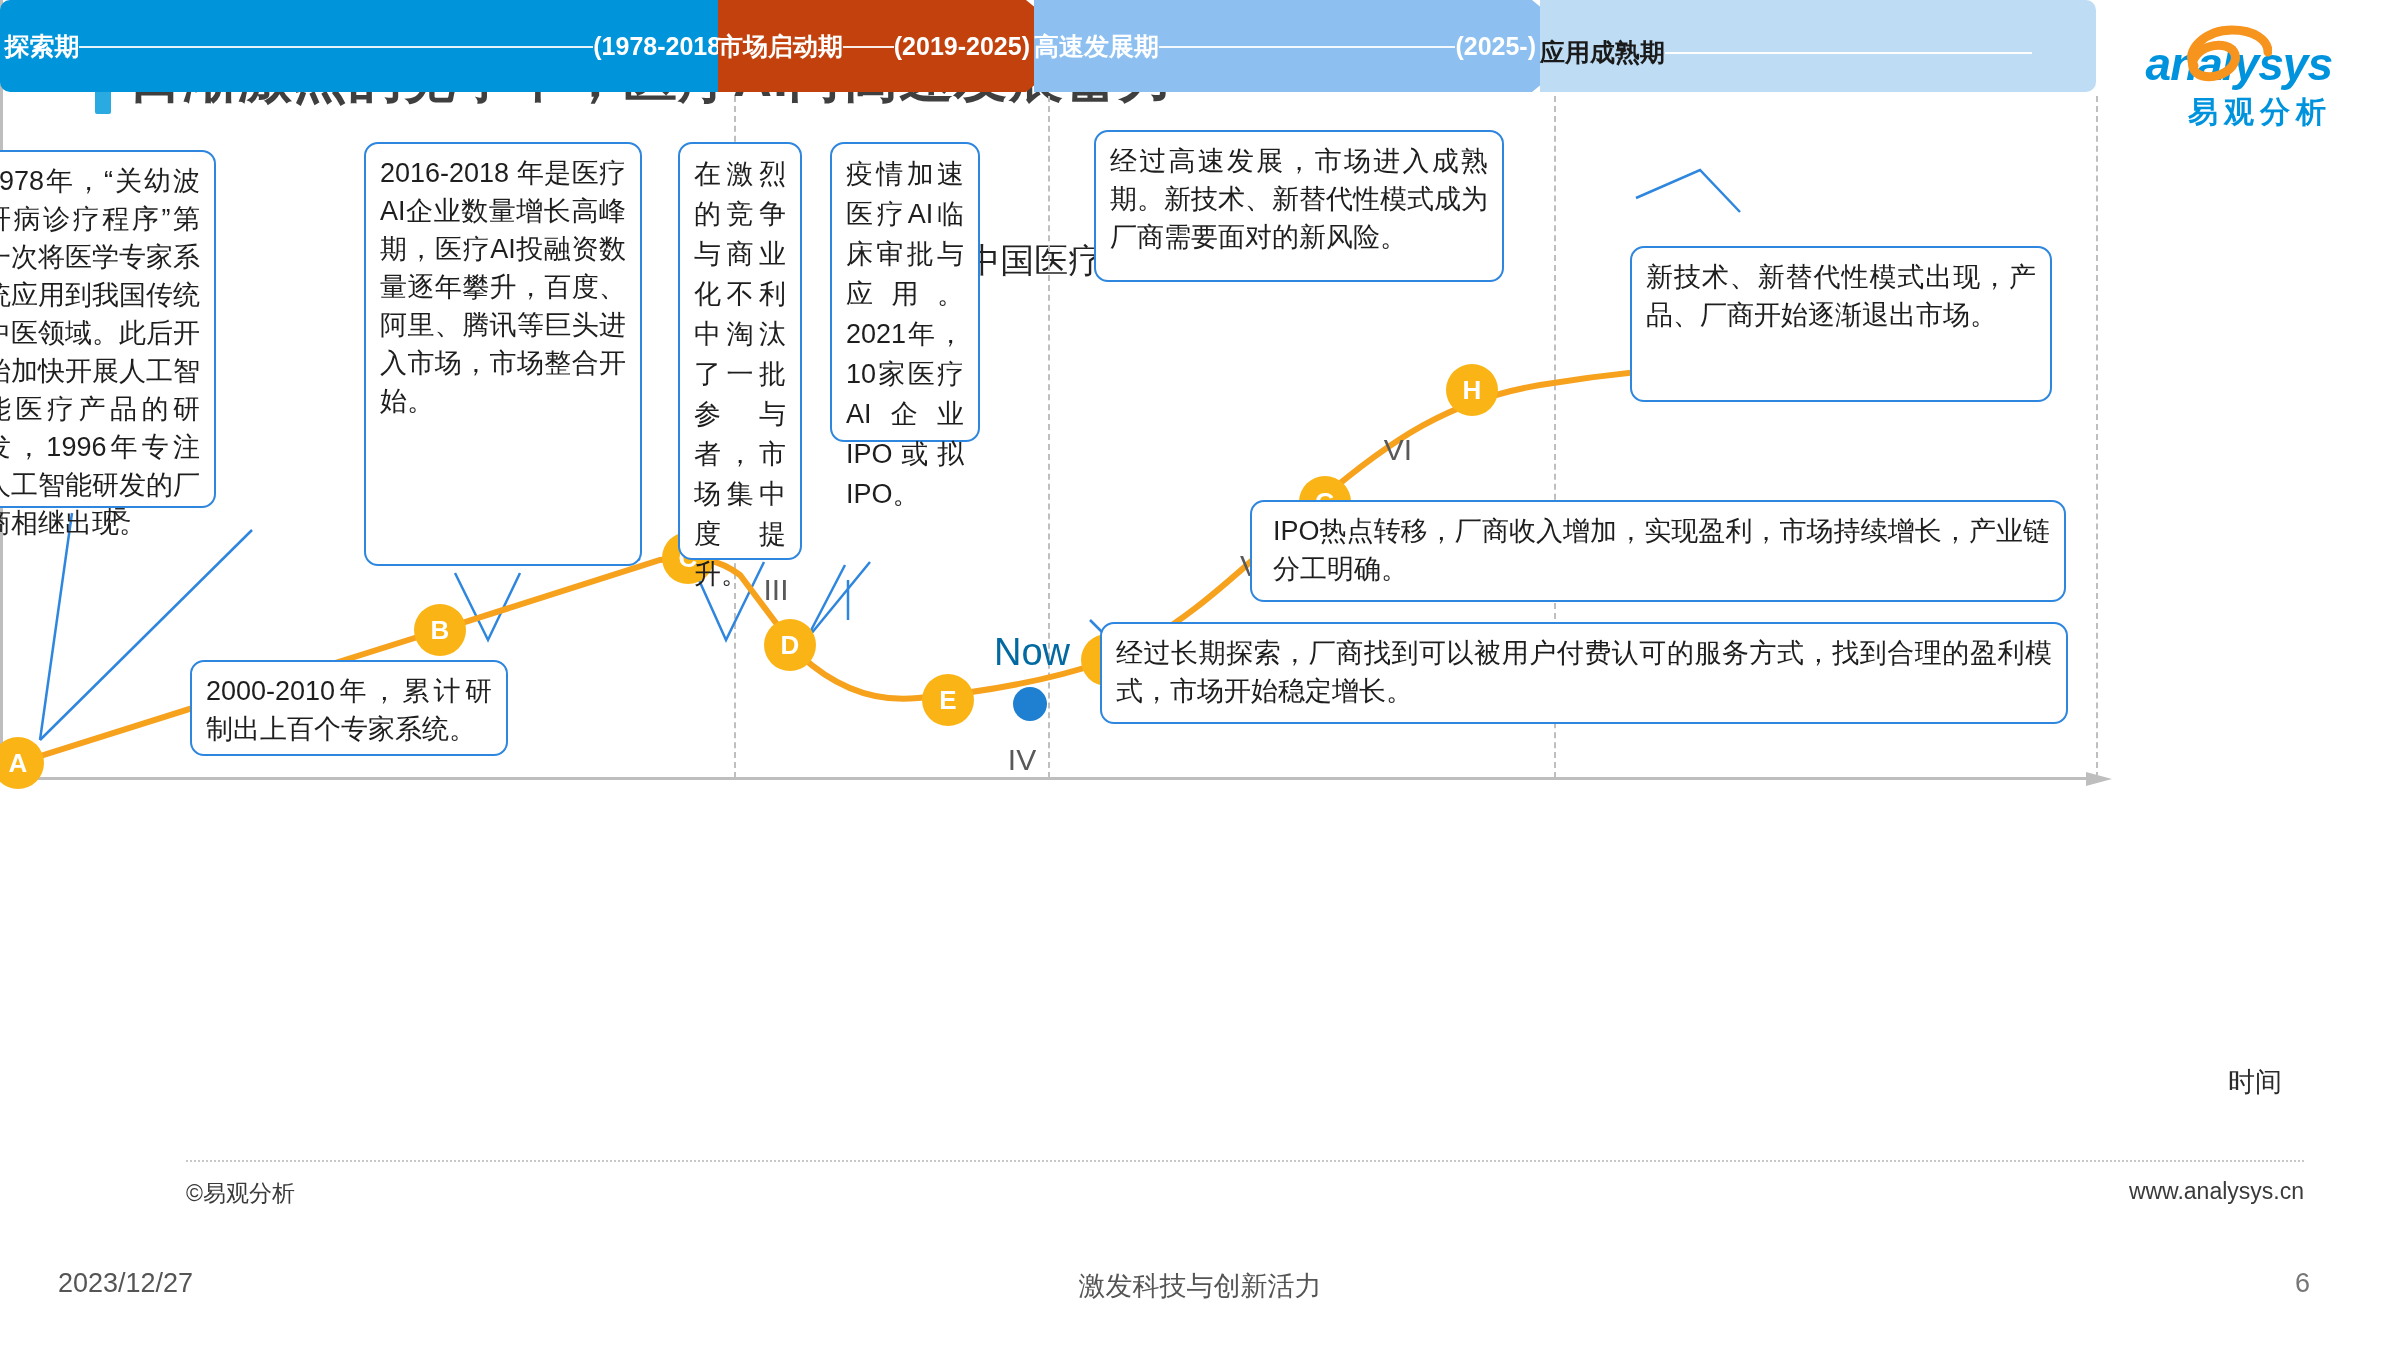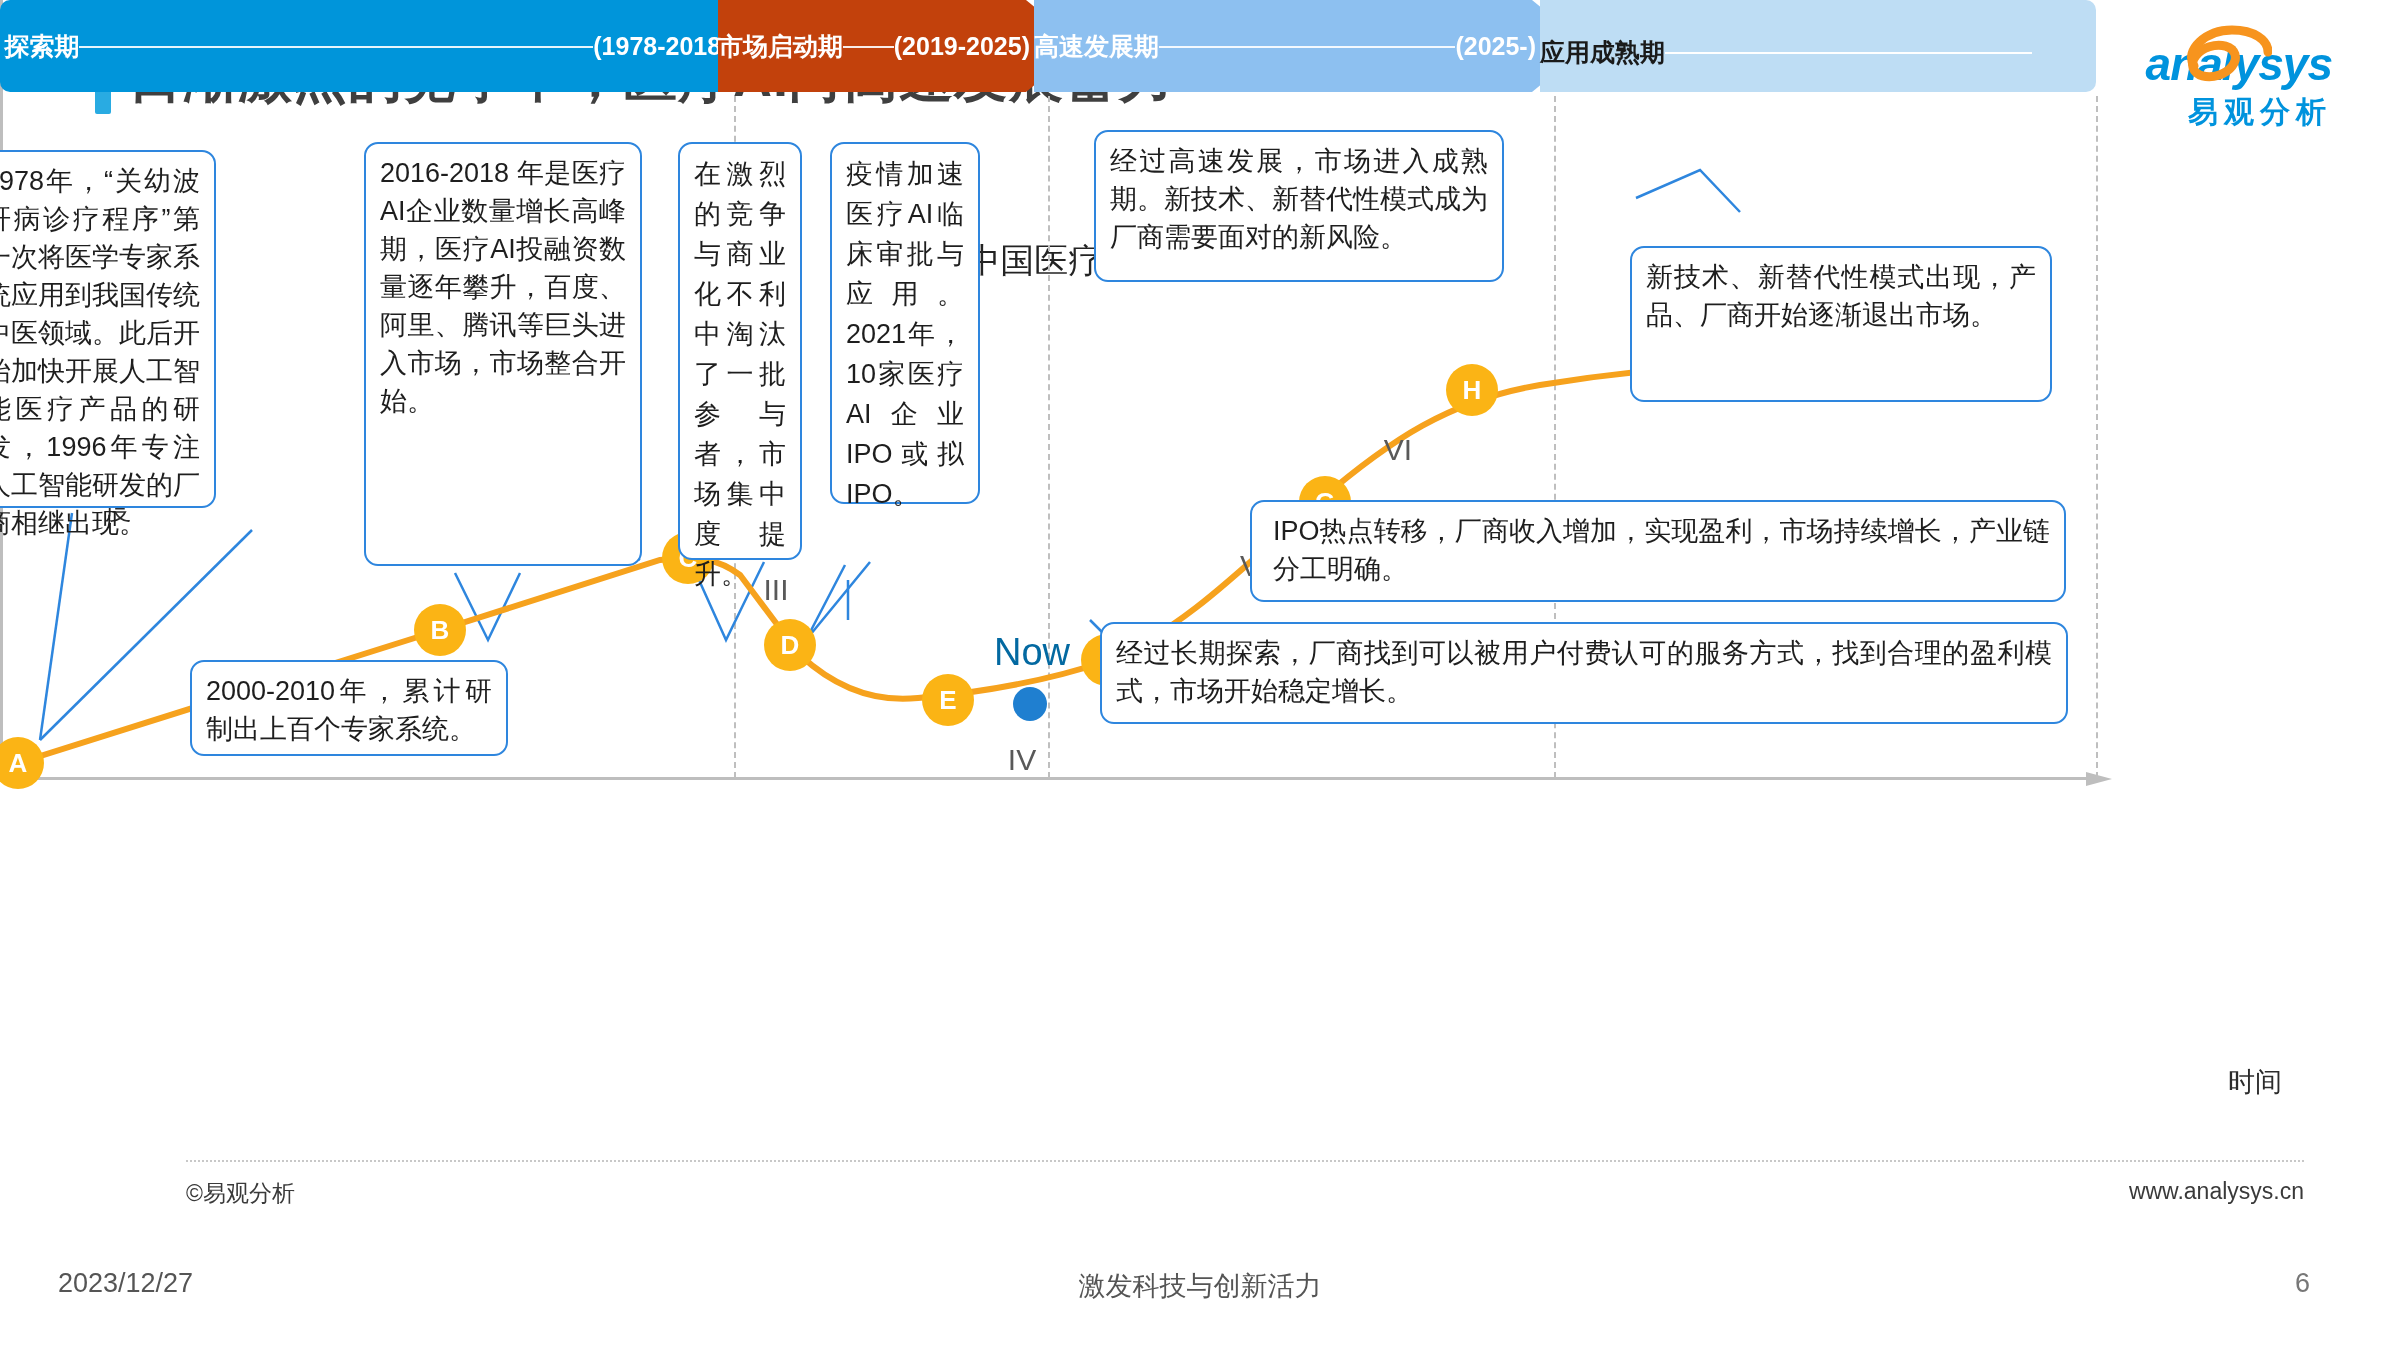--- a/index.html
+++ b/index.html
@@ -201,21 +201,21 @@
   <div class="roman" style="left:1700px;top:338px;">VII</div>
 
   <div class="callout just" style="left:-32px;top:150px;width:248px;height:358px;">1978年，“关幼波肝病诊疗程序”第一次将医学专家系统应用到我国传统中医领域。此后开始加快开展人工智能医疗产品的研发，1996年专注人工智能研发的厂商相继出现。</div>
 
   <div class="callout just" style="left:190px;top:660px;width:318px;height:96px;">2000-2010年，累计研制出上百个专家系统。</div>
 
   <div class="callout just" style="left:364px;top:142px;width:278px;height:424px;">2016-2018 年是医疗AI企业数量增长高峰期，医疗AI投融资数量逐年攀升，百度、阿里、腾讯等巨头进入市场，市场整合开始。</div>
 
   <div class="callout just vert" style="left:678px;top:142px;width:124px;height:418px;">在激烈的竞争与商业化不利中淘汰了一批参与者，市场集中度提升。</div>
 
-  <div class="callout just vert" style="left:830px;top:142px;width:150px;height:362px;">疫情加速医疗AI临床审批与应用。2021年，10家医疗AI企业IPO或拟IPO。</div>
+  <div class="callout just vert" style="left:830px;top:142px;width:150px;height:300px;">疫情加速医疗AI临床审批与应用。2021年，10家医疗AI企业IPO或拟IPO。</div>
 
   <div class="callout just" style="left:1094px;top:130px;width:410px;height:152px;">经过高速发展，市场进入成熟期。新技术、新替代性模式成为厂商需要面对的新风险。</div>
 
   <div class="callout just" style="left:1630px;top:246px;width:422px;height:156px;">新技术、新替代性模式出现，产品、厂商开始逐渐退出市场。</div>
 
   <div class="callout just" style="left:1250px;top:500px;width:816px;height:102px;padding-left:21px;">IPO热点转移，厂商收入增加，实现盈利，市场持续增长，产业链分工明确。</div>
 
   <div class="callout just" style="left:1100px;top:622px;width:968px;height:102px;">经过长期探索，厂商找到可以被用户付费认可的服务方式，找到合理的盈利模式，市场开始稳定增长。</div>
 
 </div>

